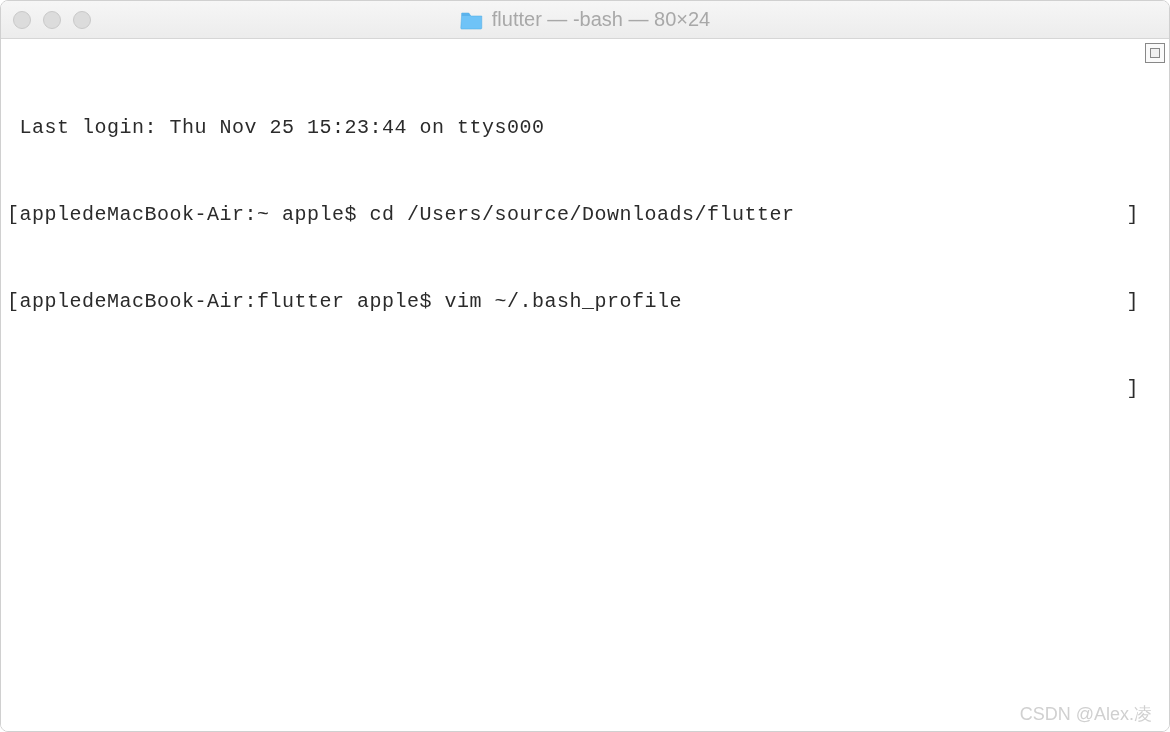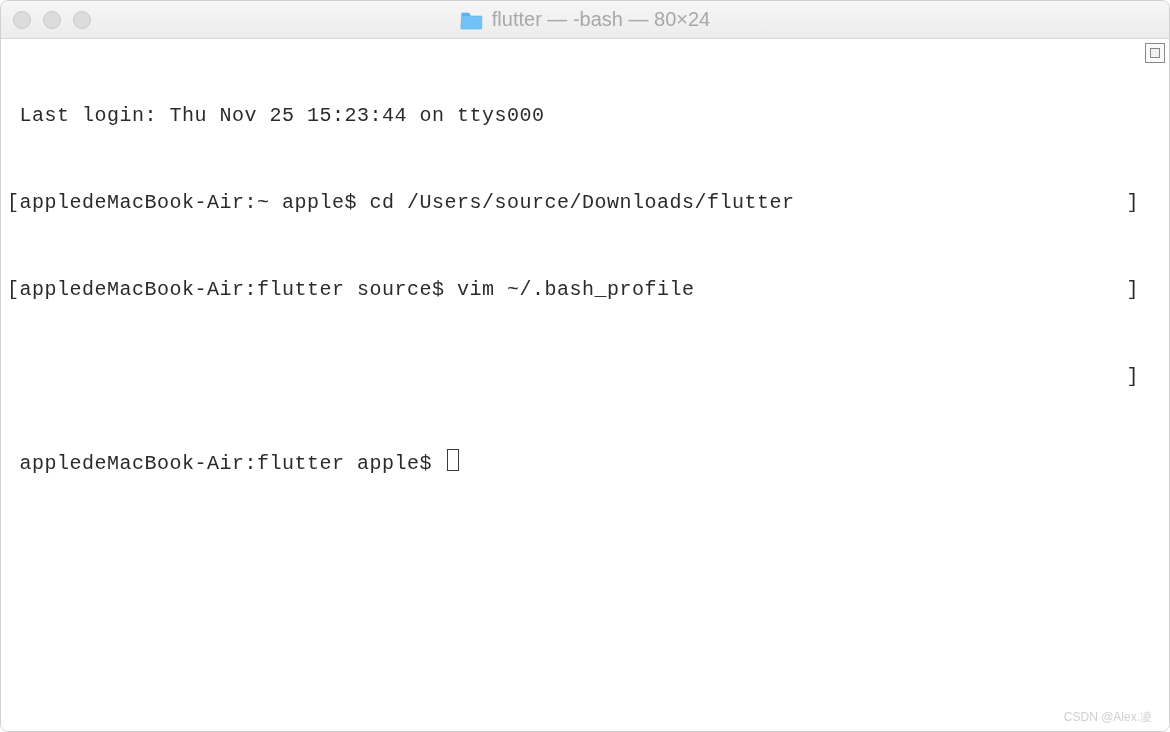--- a/index.html
+++ b/index.html
@@ -61,21 +61,21 @@
       width: 24px;
       height: 20px;
       display: inline-block;
     }
     .terminal-body {
       flex: 1;
       position: relative;
       background: #fff;
     }
     .terminal-content {
-      padding: 4px 6px;
+      padding: 16px 6px;
       font-size: 20px;
       line-height: 29px;
       letter-spacing: 0.5px;
       color: #2b2b2b;
       white-space: pre;
       font-family: "Menlo", "Monaco", "Courier New", monospace;
     }
     .term-line {
       display: flex;
       width: 100%;
@@ -107,21 +107,21 @@
       border: 1px solid #888;
       background: #f0f0f0;
       box-shadow: inset 0 0 0 4px #fafafa, inset 0 0 0 5px #888;
     }
     .watermark {
       position: absolute;
       bottom: 6px;
       right: 18px;
       color: #d0d0d0;
       font-family: -apple-system, BlinkMacSystemFont, "Helvetica Neue", sans-serif;
-      font-size: 12px;
+      font-size: 18px;
       pointer-events: none;
     }
   </style>
 </head>
 <body>
 
 <div class="window">
   <div class="titlebar">
     <div class="traffic-lights">
       <div class="traffic-light"></div>
@@ -146,28 +146,25 @@
         <span class="content"> Last login: Thu Nov 25 15:23:44 on ttys000</span>
         <span class="spacer"></span>
         <span class="rbracket"></span>
       </div>
       <div class="term-line">
         <span class="content">[appledeMacBook-Air:~ apple$ cd /Users/source/Downloads/flutter</span>
         <span class="spacer"></span>
         <span class="rbracket">]</span>
       </div>
       <div class="term-line">
-        <span class="content">[appledeMacBook-Air:flutter source$ vim ~/.bash_profile</span>
+        <span class="content">[appledeMacBook-Air:flutter apple$ vim ~/.bash_profile</span>
         <span class="spacer"></span>
         <span class="rbracket">]</span>
       </div>
       <div class="term-line">
         <span class="spacer"></span>
         <span class="rbracket">]</span>
-      </div>
-      <div class="term-line">
-        <span class="content"> appledeMacBook-Air:flutter apple$ </span><span class="cursor-box"></span>
       </div>
     </div>
   </div>
 </div>
 
 <div class="watermark">CSDN @Alex.凌</div>
 
 </body></html>

